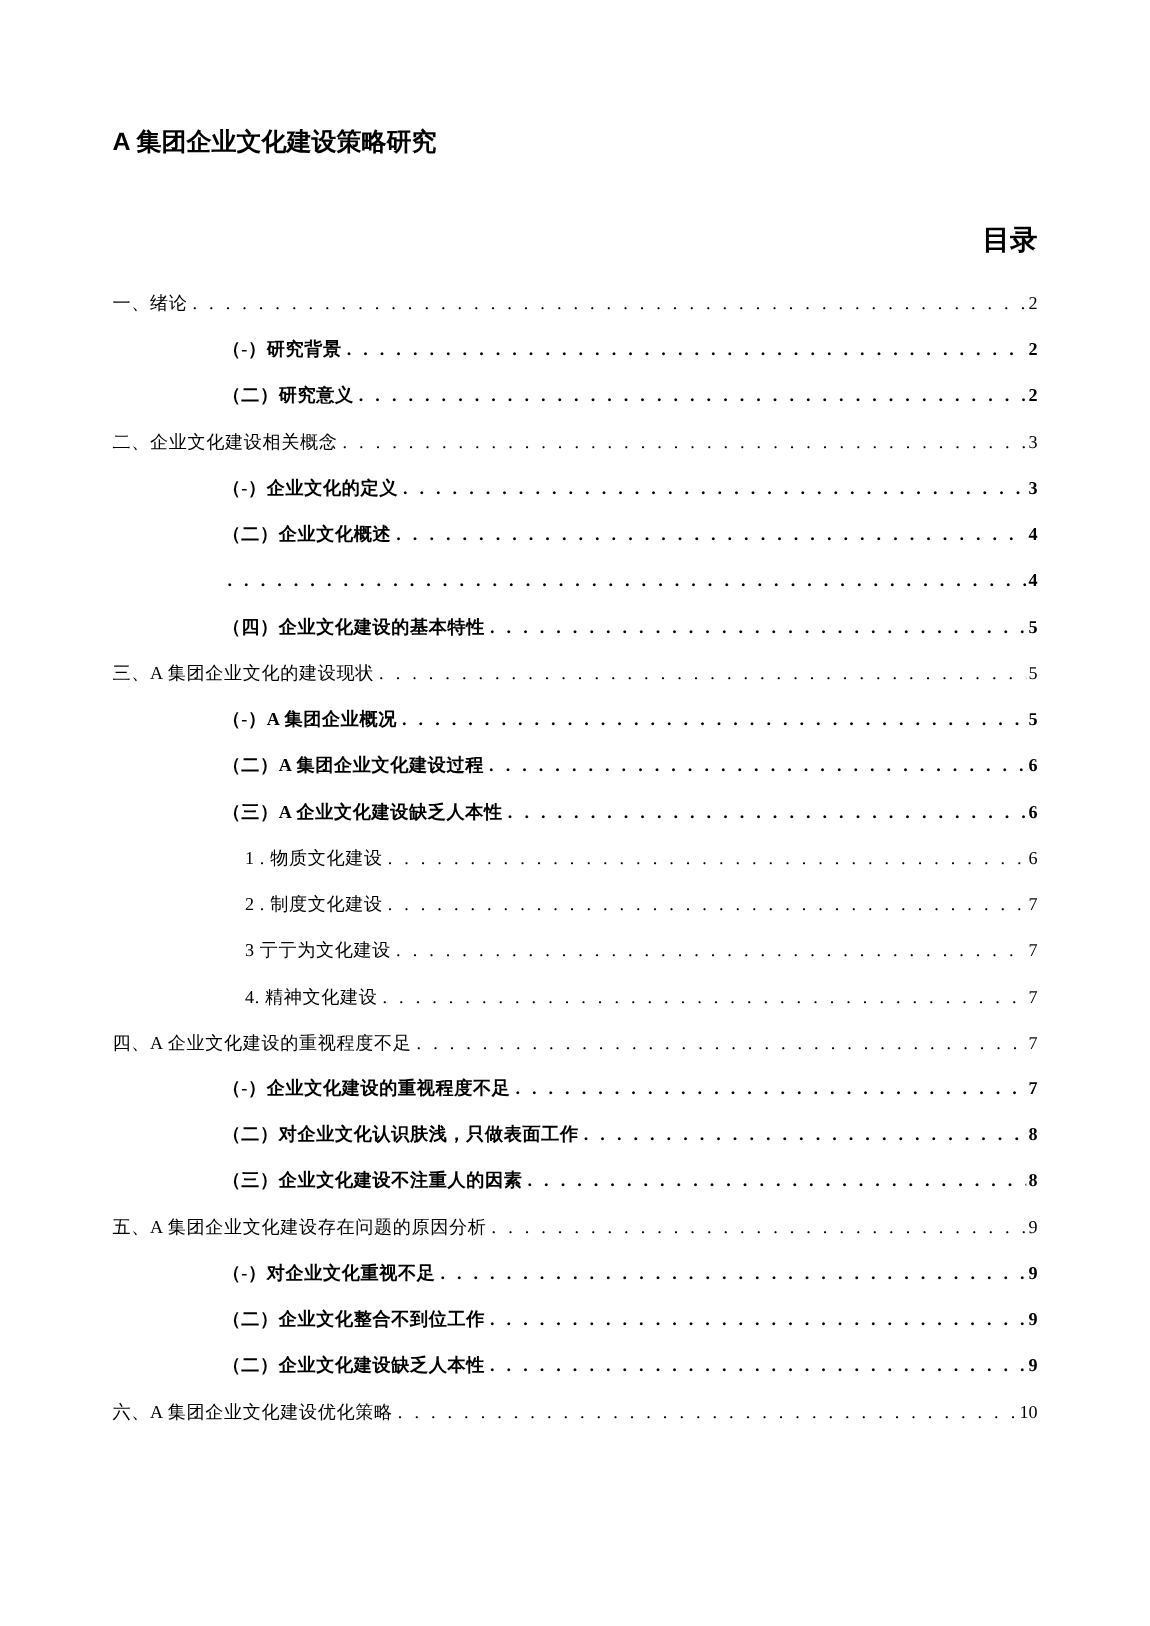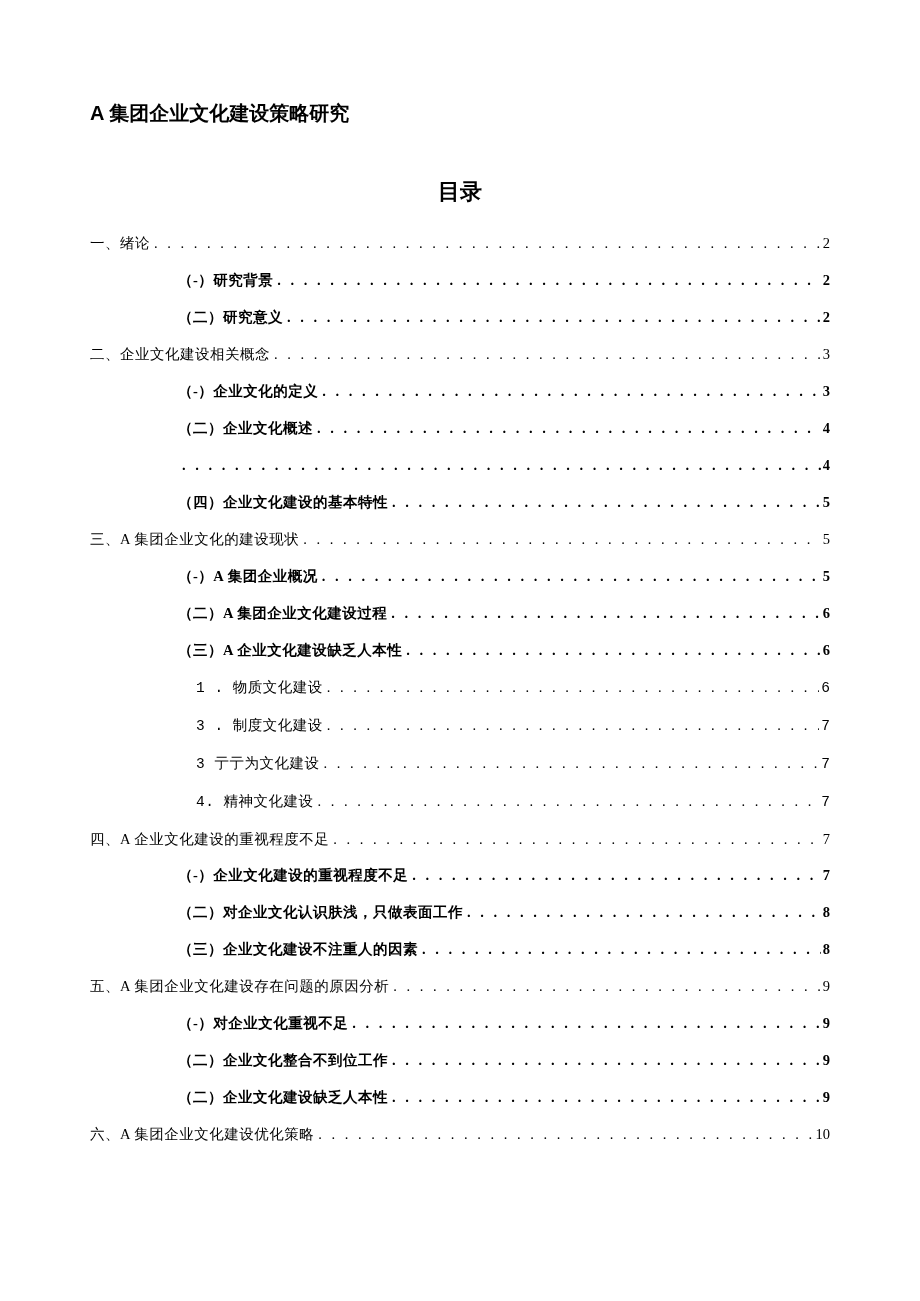--- a/index.html
+++ b/index.html
@@ -12,37 +12,37 @@
     color: #000;
   }
   .title {
     text-align: left;
     font-size: 20px;
     font-weight: bold;
     margin-bottom: 50px;
     font-family: Liberation Sans, sans-serif;
   }
   .toc-heading {
-    text-align: center;
+    text-align: right;
     font-size: 22px;
     font-weight: bold;
     margin-bottom: 18px;
   }
   .toc {
     font-size: 14.5px;
     line-height: 2.55;
   }
   .toc-row {
     display: flex;
     align-items: baseline;
     white-space: nowrap;
   }
   .toc-row.level-1 { padding-left: 0; }
   .toc-row.level-2 { padding-left: 88px; font-weight: bold; }
-  .toc-row.level-3 { padding-left: 106px; font-family: Liberation Mono, monospace; }
+  .toc-row.level-3 { padding-left: 106px; }
   .toc-label {
     flex: 0 0 auto;
     letter-spacing: 0.5px;
   }
   .toc-dots {
     flex: 1 1 auto;
     overflow: hidden;
     letter-spacing: 3px;
     font-family: "SimSun", serif;
     color: #000;
@@ -122,21 +122,21 @@
       <span class="toc-label">（三）A 企业文化建设缺乏人本性</span>
       <span class="toc-dots"></span>
       <span class="toc-page">6</span>
     </div>
     <div class="toc-row level-3">
       <span class="toc-label">1  . 物质文化建设</span>
       <span class="toc-dots"></span>
       <span class="toc-page">6</span>
     </div>
     <div class="toc-row level-3">
-      <span class="toc-label">3  . 制度文化建设</span>
+      <span class="toc-label">2  . 制度文化建设</span>
       <span class="toc-dots"></span>
       <span class="toc-page">7</span>
     </div>
     <div class="toc-row level-3">
       <span class="toc-label">3  亍亍为文化建设</span>
       <span class="toc-dots"></span>
       <span class="toc-page">7</span>
     </div>
     <div class="toc-row level-3">
       <span class="toc-label">4. 精神文化建设</span>

